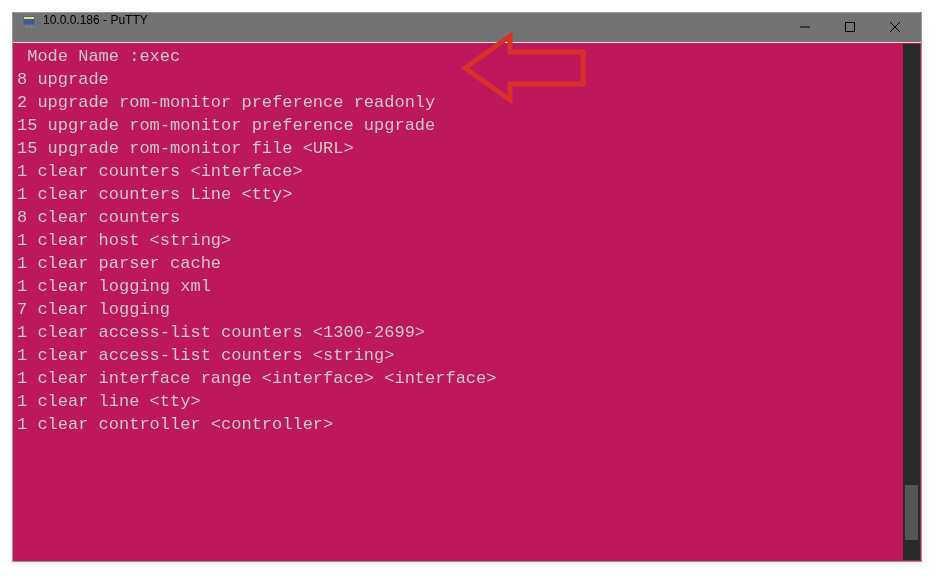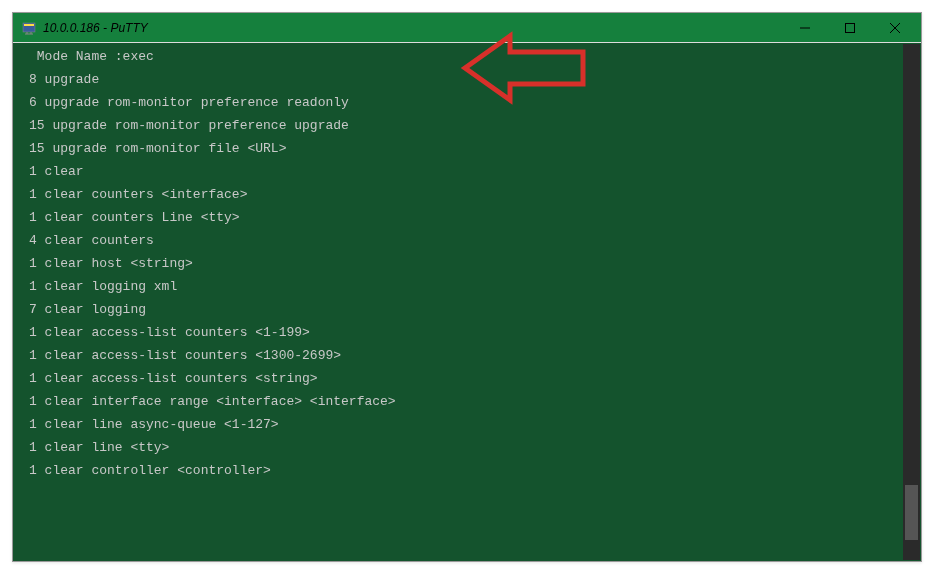--- a/index.html
+++ b/index.html
@@ -22,26 +22,25 @@
       width: 910px;
       height: 550px;
       border: 1px solid #999;
       background: #fff;
       display: flex;
       flex-direction: column;
       box-shadow: 0 1px 3px rgba(0,0,0,0.1);
     }
     .titlebar {
       height: 30px;
-      background: #15803d;
+      background: #737373;
       display: flex;
-      align-items: center;
+      align-items: flex-start;
       padding: 0 4px 0 8px;
       border-bottom: 1px solid #ddd;
-      font-style: italic;
     }
     .titlebar-icon {
       width: 16px;
       height: 16px;
       margin-right: 6px;
       display: flex;
       align-items: center;
       justify-content: center;
     }
     .titlebar-title {
@@ -59,26 +58,26 @@
       height: 28px;
       display: flex;
       align-items: center;
       justify-content: center;
       cursor: pointer;
       font-family: "Segoe UI", sans-serif;
       font-size: 11px;
     }
     .terminal {
       flex: 1;
-      background: #14532d;
+      background: #be185d;
       color: #c8c8c8;
       font-family: "Courier New", monospace;
-      font-size: 13px;
+      font-size: 17px;
       line-height: 23px;
-      padding: 2px 16px;
+      padding: 2px 4px;
       overflow: hidden;
       position: relative;
     }
     .term-line {
       white-space: pre;
     }
     .scrollbar {
       position: absolute;
       right: 1px;
       top: 31px;
@@ -132,35 +131,33 @@
             <line x1="0" y1="0" x2="10" y2="10" stroke="#000" stroke-width="1"></line>
             <line x1="10" y1="0" x2="0" y2="10" stroke="#000" stroke-width="1"></line>
           </svg>
       </div>
     </div>
   </div>
 
   <div class="terminal" id="terminal">
   <div class="term-line"> Mode Name :exec</div>
       <div class="term-line">8 upgrade</div>
-      <div class="term-line">6 upgrade rom-monitor preference readonly</div>
+      <div class="term-line">2 upgrade rom-monitor preference readonly</div>
       <div class="term-line">15 upgrade rom-monitor preference upgrade</div>
       <div class="term-line">15 upgrade rom-monitor file &lt;URL&gt;</div>
-      <div class="term-line">1 clear</div>
       <div class="term-line">1 clear counters &lt;interface&gt;</div>
       <div class="term-line">1 clear counters Line &lt;tty&gt;</div>
-      <div class="term-line">4 clear counters</div>
+      <div class="term-line">8 clear counters</div>
       <div class="term-line">1 clear host &lt;string&gt;</div>
+      <div class="term-line">1 clear parser cache</div>
       <div class="term-line">1 clear logging xml</div>
       <div class="term-line">7 clear logging</div>
-      <div class="term-line">1 clear access-list counters &lt;1-199&gt;</div>
       <div class="term-line">1 clear access-list counters &lt;1300-2699&gt;</div>
       <div class="term-line">1 clear access-list counters &lt;string&gt;</div>
       <div class="term-line">1 clear interface range &lt;interface&gt; &lt;interface&gt;</div>
-      <div class="term-line">1 clear line async-queue &lt;1-127&gt;</div>
       <div class="term-line">1 clear line &lt;tty&gt;</div>
       <div class="term-line">1 clear controller &lt;controller&gt;</div>
     </div>
 
   <div class="scrollbar">
     <div class="scroll-thumb"></div>
   </div>
 </div>
 
 <div class="arrow-annotation">

